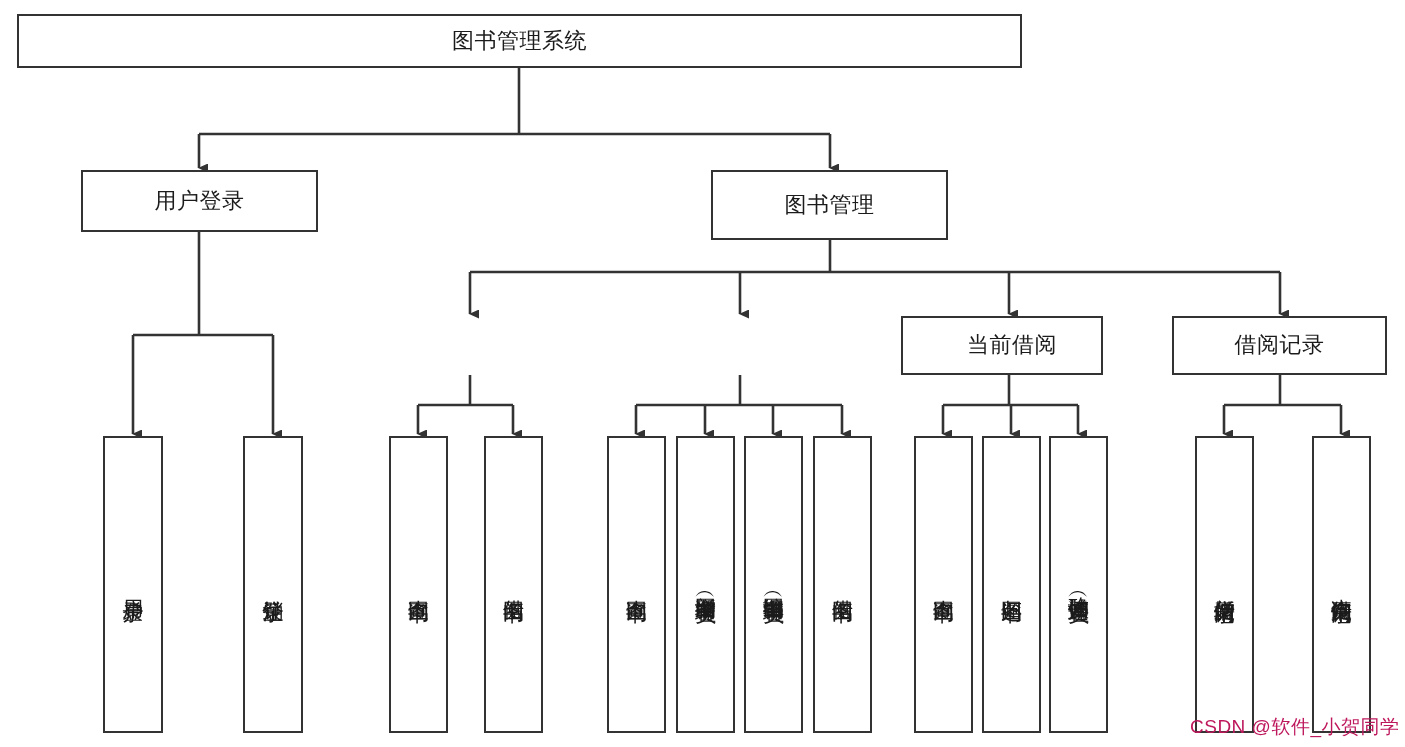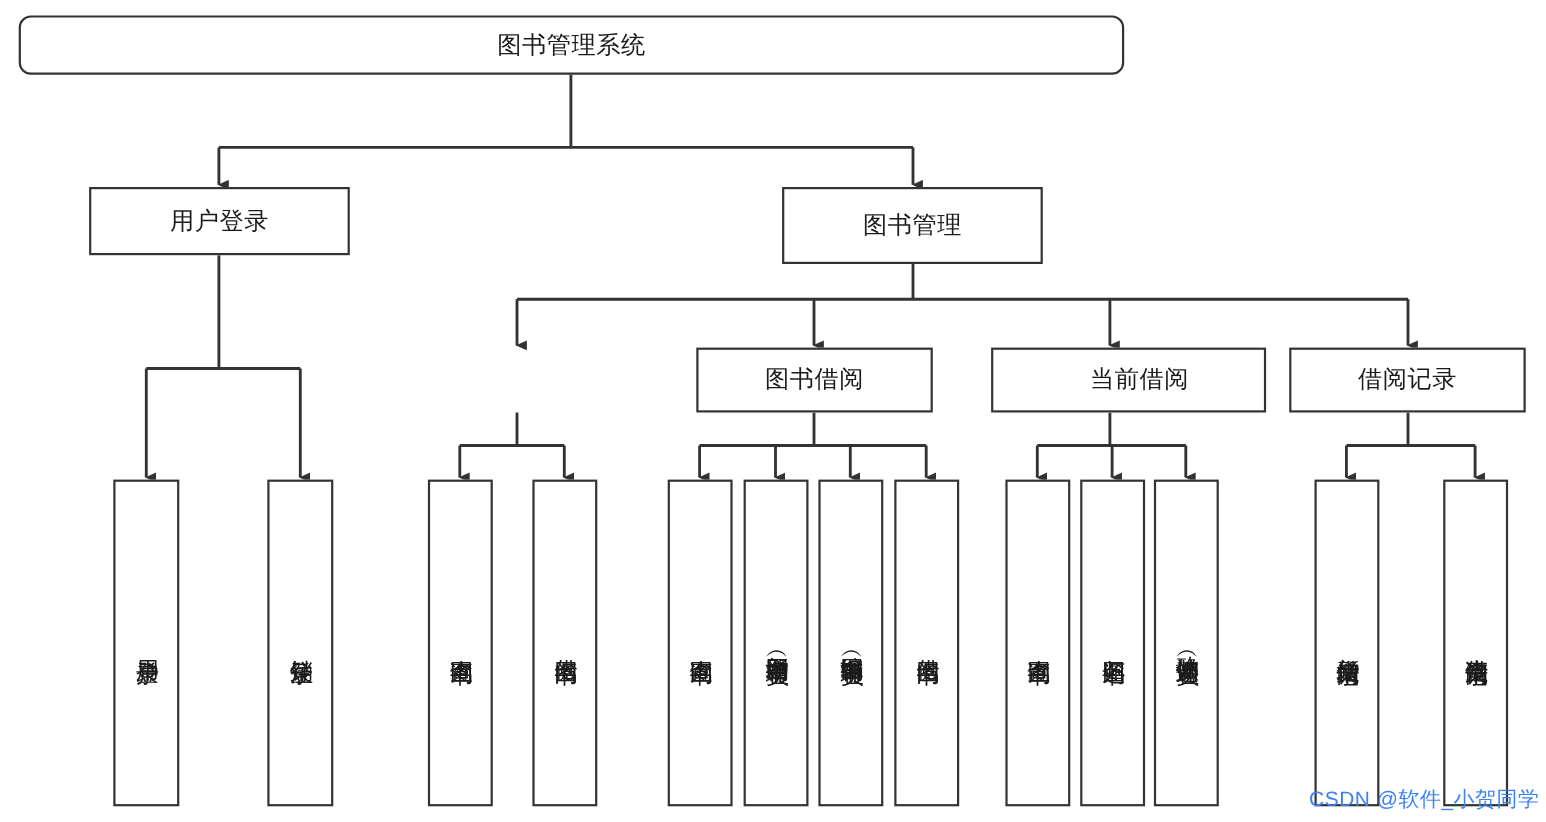--- a/index.html
+++ b/index.html
@@ -56,21 +56,21 @@
   .node-v > span {
     writing-mode: vertical-rl;
     text-orientation: upright;
     display: block;
   }
   #watermark {
     position: absolute;
     left: 1190px;
     top: 714px;
     font-size: 19px;
-    color: #3b82f6;
+    color: #be185d;
     white-space: nowrap;
     letter-spacing: 0.5px;
   }
 </style>
 </head>
 <body>
 
 <div id="diagram-root">
 
   <svg id="edge-layer" viewBox="0 0 1405 747" xmlns="http://www.w3.org/2000/svg">
@@ -116,35 +116,32 @@
       <path d="M1011,405 L1011,434" marker-end="url(#arrowhead)"></path>
       <path d="M1078,405 L1078,434" marker-end="url(#arrowhead)"></path>
 
       <path d="M1280,375 L1280,405"></path>
       <path d="M1224,405 L1341,405"></path>
       <path d="M1224,405 L1224,434" marker-end="url(#arrowhead)"></path>
       <path d="M1341,405 L1341,434" marker-end="url(#arrowhead)"></path>
     </g>
   </svg>
 
-  <div class="node node-h" style="left:17px; top:14px; width:1005px; height:54px;border-radius:11px;">
+  <div class="node node-h" style="left:17px; top:14px; width:1005px; height:54px;">
     <span>图书管理系统</span>
   </div>
 
   <div class="node node-h" style="left:81px; top:170px; width:237px; height:62px;">
     <span>用户登录</span>
   </div>
   <div class="node node-h" style="left:711px; top:170px; width:237px; height:70px;">
     <span>图书管理</span>
   </div>
 
-  <div class="node node-h" style="left:633px; top:316px; width:215px; height:59px;">
-    <span>图书借阅</span>
-  </div>
-  <div class="node node-h" style="left:901px; top:316px; width:250px; height:59px;padding-left:20px;">
+  <div class="node node-h" style="left:901px; top:316px; width:202px; height:59px;padding-left:20px;">
     <span>当前借阅</span>
   </div>
   <div class="node node-h" style="left:1172px; top:316px; width:215px; height:59px;align-items:center;">
     <span>借阅记录</span>
   </div>
 
   <div class="node node-v" style="left:103px; top:436px; width:60px; height:297px;">
     <span>用户登录</span>
   </div>
   <div class="node node-v" style="left:243px; top:436px; width:60px; height:297px;">

